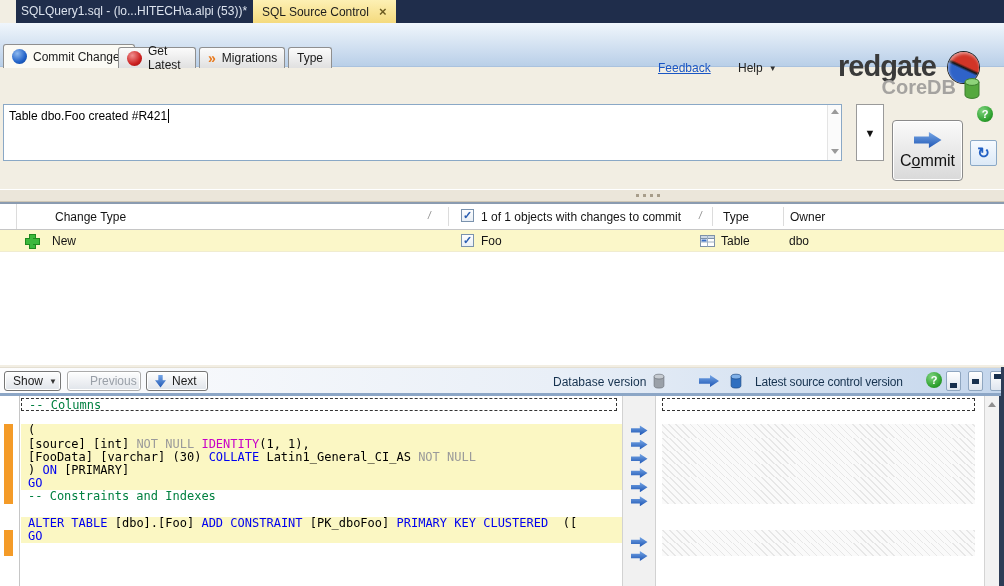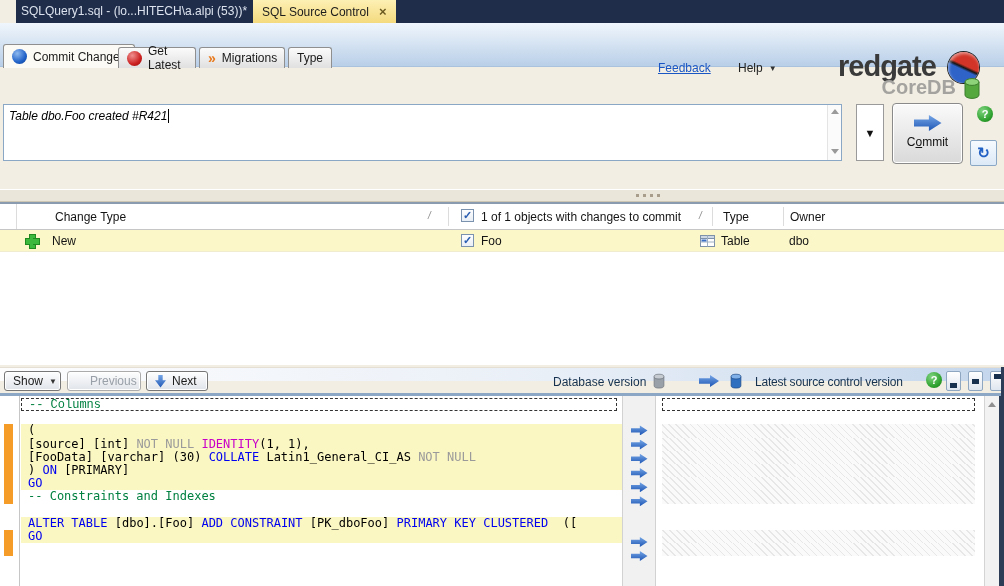--- a/index.html
+++ b/index.html
@@ -39,33 +39,33 @@
   .sphere-red  { background:radial-gradient(circle at 35% 30%, #f09090, #cc2020 60%, #8f0a0a); }
   .chev { color:#e87a1e; font-weight:bold; font-size:14px; line-height:14px; }
 
   
   .coredb-label { position:absolute; right:48px; top:76px; font-size:20px; font-weight:bold; color:#a5a3a0; }
   .db-icon { display:block; }
   .coredb-icon { position:absolute; left:962px; top:77px; }
 
   .msg-box { position:absolute; left:3px; top:104px; width:839px; height:57px; background:#fff;
              border:1px solid #8aa8c6; font-size:12px; color:#000; }
-  .msg-text { position:absolute; left:5px; top:4px; white-space:pre;font-style:italic; }
+  .msg-text { position:absolute; left:5px; top:4px; white-space:pre; }
   .text-caret { border-left:1px solid #000; margin-left:1px; }
   .msg-scroll { position:absolute; right:0; top:0; bottom:0; width:14px; border-left:1px solid #e4e4e4; background:#fbfbfb; }
   .tri-up-sm, .tri-dn-sm { width:0; height:0; border-left:4px solid transparent; border-right:4px solid transparent; margin:4px auto; }
   .tri-up-sm { border-bottom:5px solid #9a9a9a; }
   .tri-dn-sm { border-top:5px solid #9a9a9a; position:absolute; bottom:2px; left:3px; }
 
   .msg-dropdown { position:absolute; left:856px; top:104px; width:28px; height:57px; background:#fff;
                   border:1px solid #9a9a9a; text-align:center; font-size:11px; color:#111; line-height:57px; }
 
-  .commit-btn { position:absolute; left:892px; top:103px; width:71px; height:61px; border:1px solid #8a8a8a;
+  .commit-btn { position:absolute; left:892px; top:120px; width:71px; height:61px; border:1px solid #8a8a8a;
                 border-radius:4px; background:linear-gradient(#fafafa,#d9d9d9); box-shadow:inset 0 0 0 1px #fff;
-                text-align:center; font-size:12px; color:#111; }
+                text-align:center; font-size:16px; color:#111; }
   .arrow-right { clip-path:polygon(0 28%,55% 28%,55% 0,100% 50%,55% 100%,55% 72%,0 72%);
                  background:linear-gradient(#7face e0,#1e56b4); background:linear-gradient(#76a6e6,#1e56b4); }
   .commit-arrow { width:28px; height:16px; margin:11px auto 4px; }
   .commit-label { display:block; }
   .u { text-decoration:underline; }
 
   .help-circle { width:16px; height:16px; border-radius:50%; background:radial-gradient(circle at 35% 30%, #7fd47f, #2da02d 65%, #157015);
                  color:#fff; font-size:11px; font-weight:bold; text-align:center; line-height:16px; }
   #help-commit { position:absolute; left:977px; top:106px; }
   .refresh-btn { position:absolute; left:970px; top:140px; width:27px; height:26px; border:1px solid #8aa8c6;
@@ -91,21 +91,21 @@
 
   .checkbox { position:absolute; width:13px; height:13px; border:1px solid #7a92ad; top:5px;
               background:linear-gradient(#fdfdfd,#e9eff6); color:#2a5db0; font-size:11px; line-height:11px;
               font-weight:bold; text-align:center; }
   .plus-icon { position:absolute; left:25px; top:4px; width:13px; height:13px; }
   .plus-icon::before { content:""; position:absolute; left:4px; top:0; width:5px; height:13px; background:#3cb83c; border:1px solid #1f8a1f; }
   .plus-icon::after  { content:""; position:absolute; left:0; top:4px; width:13px; height:5px; background:#3cb83c; border:1px solid #1f8a1f; }
   .plus-icon i { position:absolute; left:5px; top:1px; width:3px; height:11px; background:#3cb83c; display:block; z-index:2;}
 
   
-  .toolbar { position:absolute; left:0; top:367px; width:100%; height:14px;
+  .toolbar { position:absolute; left:0; top:367px; width:100%; height:26px;
              background:linear-gradient(90deg,#fdfdfe 0%,#e9eff7 55%,#c4d6ec 100%); border-top:1px solid #e4dfd2; }
   .tb-btn { position:absolute; top:3px; height:20px; border:1px solid #767676; border-radius:3px;
             background:linear-gradient(#fefefe,#e0e4ea); box-shadow:inset 0 0 0 1px #fff;
             font-size:12px; color:#1c1c1c; display:flex; align-items:center; gap:6px; padding:0 8px; }
   .tb-btn.disabled { border-color:#ababab; color:#9aa0a8; }
   #btn-show { left:4px; width:57px; }
   #btn-prev { left:67px; width:74px;padding-left:16px; }
   #btn-next { left:146px; width:62px; }
   .caret-dn { font-size:8px; color:#333; }
   .arr-up-gray { width:11px; height:13px; clip-path:polygon(50% 0,100% 55%,70% 55%,70% 100%,30% 100%,30% 55%,0 55%);
@@ -130,21 +130,21 @@
 
   
   .diff-area { position:absolute; left:0; top:396px; width:100%; height:190px; background:#fff; }
   .gutter { position:absolute; left:2px; top:0; bottom:0; width:18px; background:#fff; border-right:1px solid #c6c6c6; padding-top:2px; }
   .gutter-cell { height:13.2px; }
   .gutter-cell.on { background:#f49b28; width:9px; margin-left:2px; }
   .left-code { position:absolute; left:21px; top:0; bottom:0; width:601px; background:#fff; padding-top:2px; overflow:hidden; }
   .code-line { height:13.2px; line-height:13.2px; font-family:"DejaVu Sans Mono", monospace; font-size:12px;
                white-space:pre; padding-left:7px; color:#000; }
   .code-line.hl { background:#fbf7c3; }
-  .code-line.dash-box { border:1px dashed #333; width:596px;font-family:Liberation Mono, monospace; }
+  .code-line.dash-box { border:1px dashed #333; width:596px; }
   .kw { color:#0000f0; } .cm { color:#008040; } .gr { color:#9a9a9a; } .mg { color:#c800c8; } .id { color:#000; }
 
   .divider { position:absolute; left:622px; top:0; bottom:0; width:34px; background:#f1f1f1;
              border-left:1px solid #d2d2d2; border-right:1px solid #d2d2d2; padding-top:2px; }
   .arrow-cell { height:13.2px; }
   .mini-arrow { width:17px; height:10px; margin:1px auto 0; clip-path:polygon(0 28%,55% 28%,55% 0,100% 50%,55% 100%,55% 72%,0 72%);
                 background:linear-gradient(#76a6e6,#1e56b4); }
 
   .right-code { position:absolute; left:657px; top:0; bottom:0; width:327px; background:#fff; padding-top:2px; }
   .r-line { height:13.2px; }

